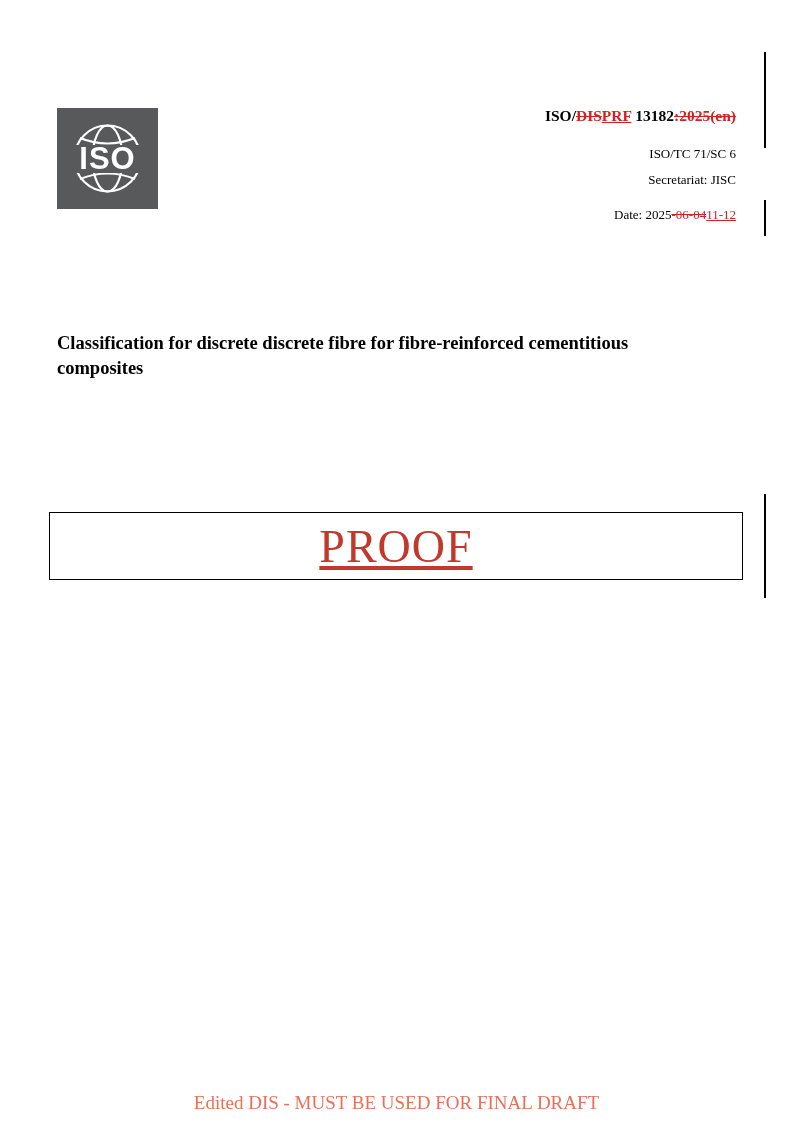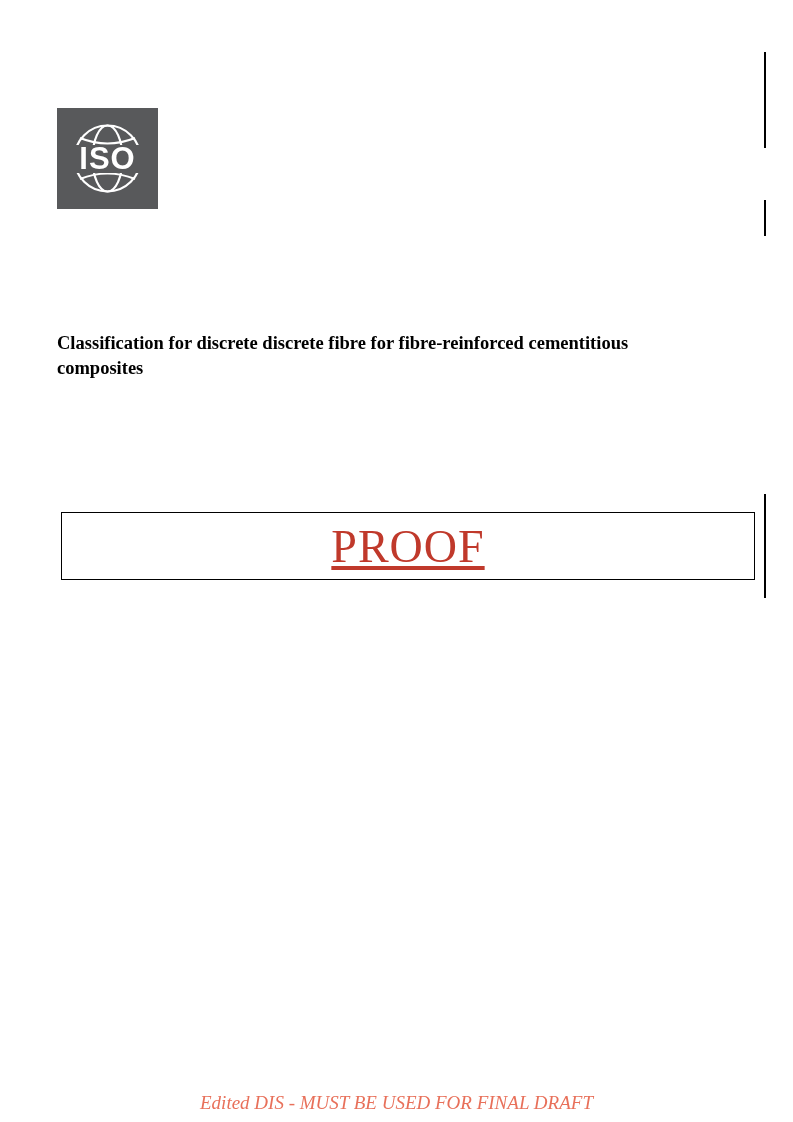--- a/index.html
+++ b/index.html
@@ -95,21 +95,20 @@
 
   
   .proof-box {
     position: absolute;
     left: 49px;
     top: 512px;
     width: 694px;
     height: 68px;
     border: 1px solid #000;
     box-sizing: border-box;
-    margin-left: 12px;
   }
   .proof-text {
     position: absolute;
     left: 0;
     top: 0;
     width: 100%;
     height: 100%;
     display: flex;
     align-items: center;
     justify-content: center;
@@ -121,21 +120,20 @@
   }
 
   
   .footer-note {
     position: absolute;
     left: 0;
     top: 1092px;
     width: 793px;
     text-align: center;
     font-size: 19px;
-    font-style: italic;
     color: #e8705a;
   }
 </style>
 </head>
 <body>
 
 <div class="page">
 
   <div class="logo">
     <svg width="101" height="101" viewBox="0 0 101 101" aria-hidden="true">
@@ -149,20 +147,26 @@
       </g>
       <rect x="10" y="37" width="81" height="28" fill="#58595b"></rect>
       <text x="50.5" y="60.5" font-family="'Liberation Sans', sans-serif" font-size="31" font-weight="bold" fill="#ffffff" text-anchor="middle" letter-spacing="1">ISO</text>
     </svg>
   </div>
 
   <div class="change-bar bar-1"></div>
   <div class="change-bar bar-2"></div>
   <div class="change-bar bar-3"></div>
 
+  <div class="header-block">
+    <div class="doc-ref"><span class="plain">ISO/</span><span class="del">DIS</span><span class="ins">PRF</span><span class="plain"> 13182</span><span class="del">:2025(en)</span></div>
+    <div class="meta-line">ISO/TC 71/SC 6</div>
+    <div class="meta-line">Secretariat: JISC</div>
+    <div class="date-line"><span>Date: 2025</span><span class="del">-06-04</span><span class="ins">11-12</span></div>
+  </div>
 
   <div class="doc-title">Classification for discrete discrete fibre for fibre-reinforced cementitious composites</div>
 
   <div class="proof-box">
     <div class="proof-text">PROOF</div>
   </div>
 
   <div class="footer-note">Edited DIS - MUST BE USED FOR FINAL DRAFT</div>
 
 </div>

